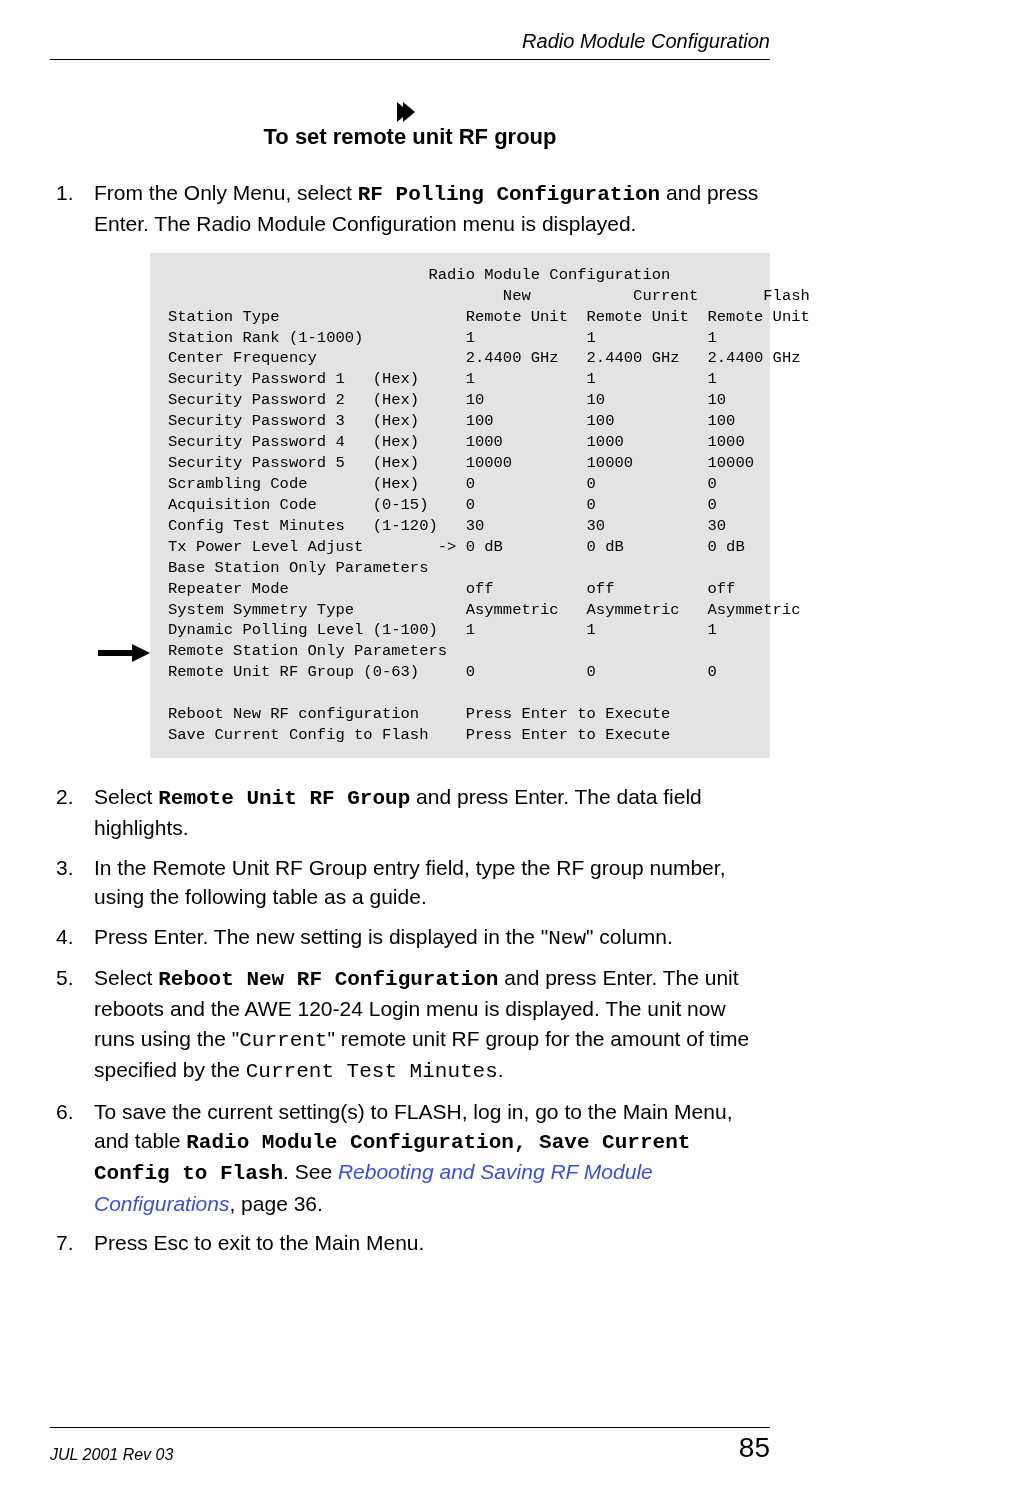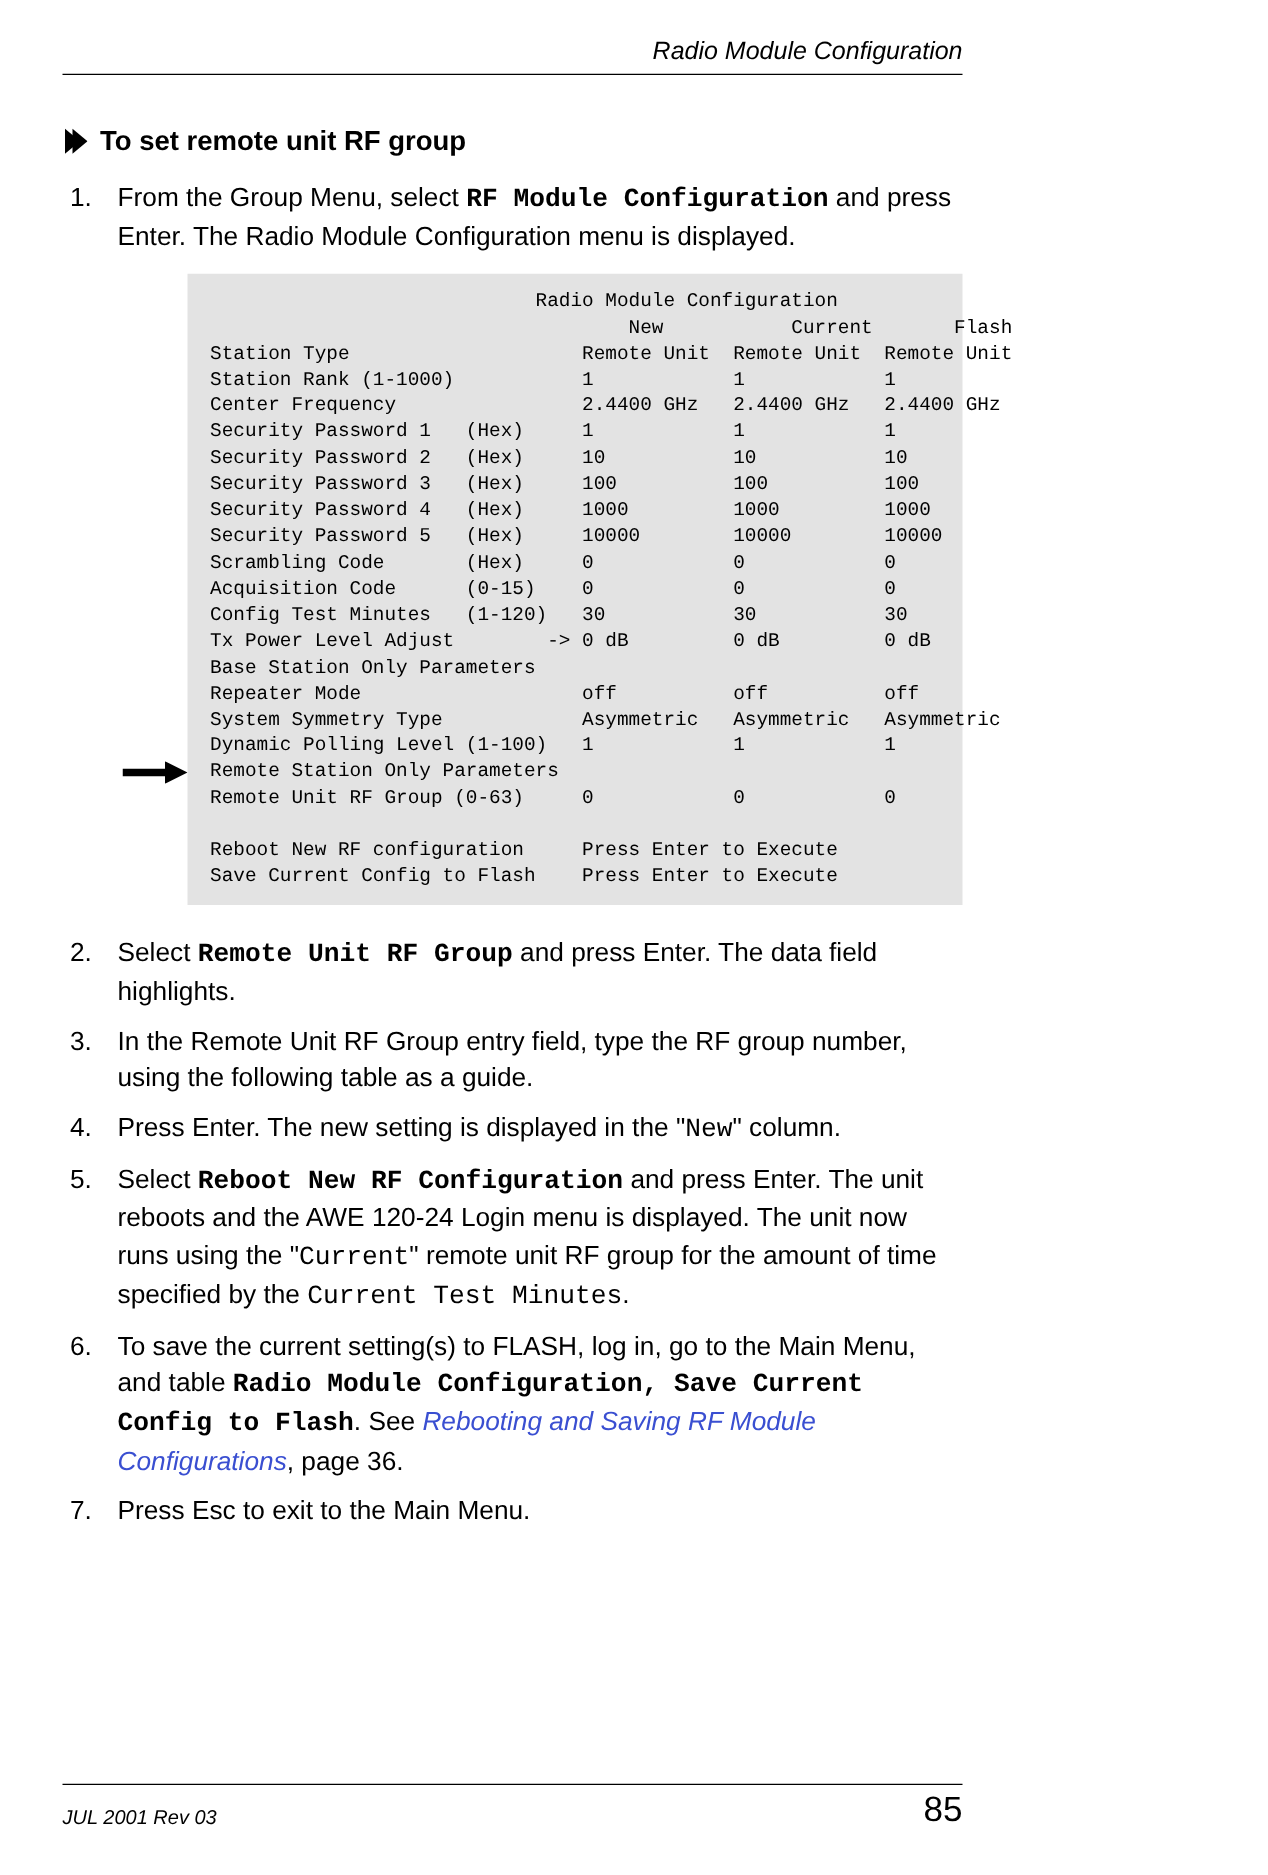--- a/index.html
+++ b/index.html
@@ -32,21 +32,22 @@
   }
   .para-intro {
     font-size: 21px;
     line-height: 1.35;
     margin: 0 0 28px 0;
     font-family: "Trebuchet MS", "Verdana", Arial, sans-serif;
   }
   .proc-title {
     display: flex;
     align-items: center;
-    margin-bottom: 18px;
+    margin-bottom: 28px;
+    flex-direction: column;
   }
   .proc-title .txt {
     font-weight: bold;
     font-size: 22px;
   }
   .proc-title svg {
     margin-right: 10px;
     flex-shrink: 0;
   }
   ol.steps {
@@ -125,21 +126,21 @@
   <div class="proc-title">
     <svg width="20" height="24" viewBox="0 0 20 24">
       <polygon points="2,2 14,12 2,22" fill="#000"></polygon>
       <polygon points="8,2 20,12 8,22" fill="#000"></polygon>
     </svg>
     <span class="txt">To set remote unit RF group</span>
   </div>
 
   <ol class="steps">
     <li>
-      <span>From the Group Menu, select </span><span class="mono-b">RF Module Configuration</span><span> and press </span><span class="b">Enter</span><span>. The Radio Module Configuration menu is displayed.</span>
+      <span>From the Only Menu, select </span><span class="mono-b">RF Polling Configuration</span><span> and press </span><span class="b">Enter</span><span>. The Radio Module Configuration menu is displayed.</span>
 
       <div class="terminal-wrap">
         <div class="arrow-indicator">
           <svg width="52" height="18" viewBox="0 0 52 18">
             <rect x="0" y="6" width="34" height="6" fill="#000"></rect>
             <polygon points="34,0 52,9 34,18" fill="#000"></polygon>
           </svg>
         </div>
         <div class="terminal" id="terminal">                            Radio Module Configuration
                                     New           Current       Flash

